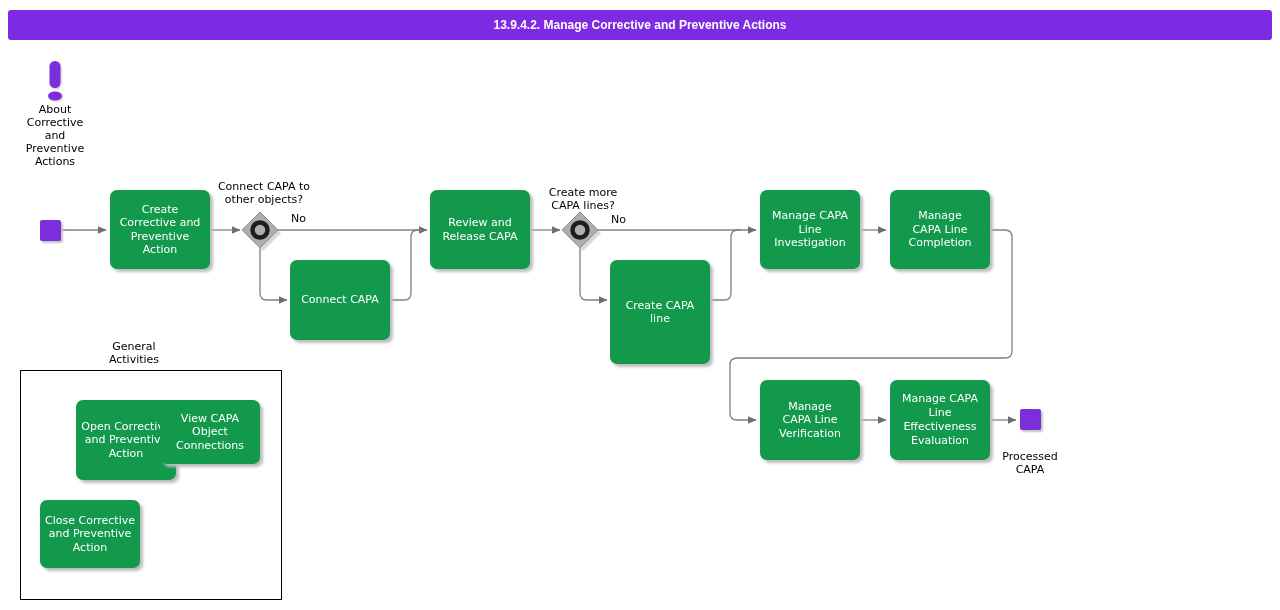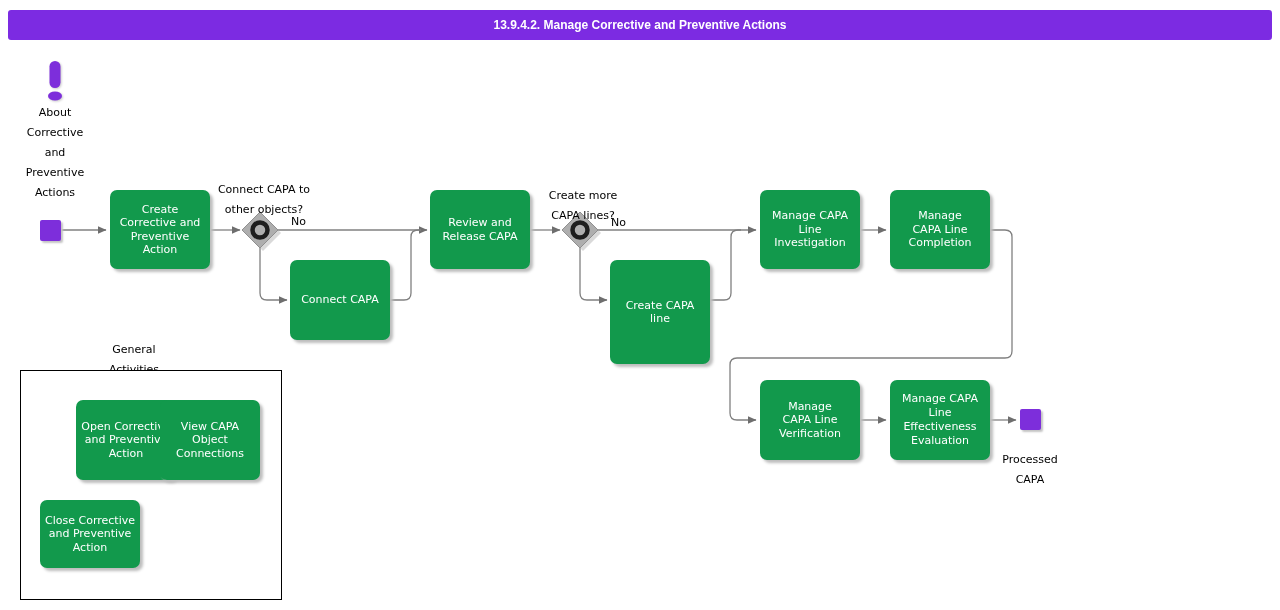--- a/index.html
+++ b/index.html
@@ -6,21 +6,21 @@
   .canvas{position:relative;width:1280px;height:610px;background:#ffffff;overflow:hidden;
           font-family:"DejaVu Sans",sans-serif;padding-left:36px;}
   .banner{position:absolute;left:8px;top:10px;width:1264px;height:30px;background:#7c2be2;
           border-radius:3px;display:flex;align-items:center;justify-content:center;}
   .banner span{color:#ffffff;font-family:"Liberation Sans",sans-serif;font-size:12px;font-weight:bold;}
   .wires{position:absolute;left:0;top:0;width:1280px;height:610px;}
   .act{position:absolute;width:100px;height:79px;background:#12994c;border-radius:7px;
        color:#ffffff;font-size:11px;line-height:13.5px;display:flex;align-items:center;
        justify-content:center;text-align:center;white-space:pre-line;
        box-shadow:3px 3px 3px #bdbdbd;cursor:pointer;}
-  .lbl{position:absolute;font-size:11px;line-height:20px;color:#000000;text-align:center;
+  .lbl{position:absolute;font-size:11px;line-height:13px;color:#000000;text-align:center;
        white-space:pre-line;}
   .sq{position:absolute;width:21px;height:21px;background:#7d2edb;border-radius:2px;
       box-shadow:2px 2px 2px #c4c4c4;}
   .ga-box{position:absolute;left:20px;top:370px;width:260px;height:228px;background:#ffffff;
           border:1px solid #000000;}
   .about{position:absolute;left:40px;top:58px;width:30px;height:46px;cursor:pointer;}
 </style>
 </head>
 <body>
 
@@ -121,20 +121,20 @@
   <div class="lbl" style="left:995px;top:450px;width:70px;">Processed
 CAPA</div>
 
   <div class="lbl" style="left:84px;top:340px;width:100px;">General
 Activities</div>
   <div class="ga-box"></div>
 
   <div class="act" style="left:40px;top:400px;height:80px;margin-left:36px;">Open Corrective
 and Preventive
 Action</div>
-  <div class="act" style="left:160px;top:400px;height:80px;">View CAPA
+  <div class="act" style="left:160px;top:400px;height:64px;">View CAPA
 Object
 Connections</div>
   <div class="act" style="left:40px;top:500px;height:68px;">Close Corrective
 and Preventive
 Action</div>
 
 </div>
 
 </body></html>

